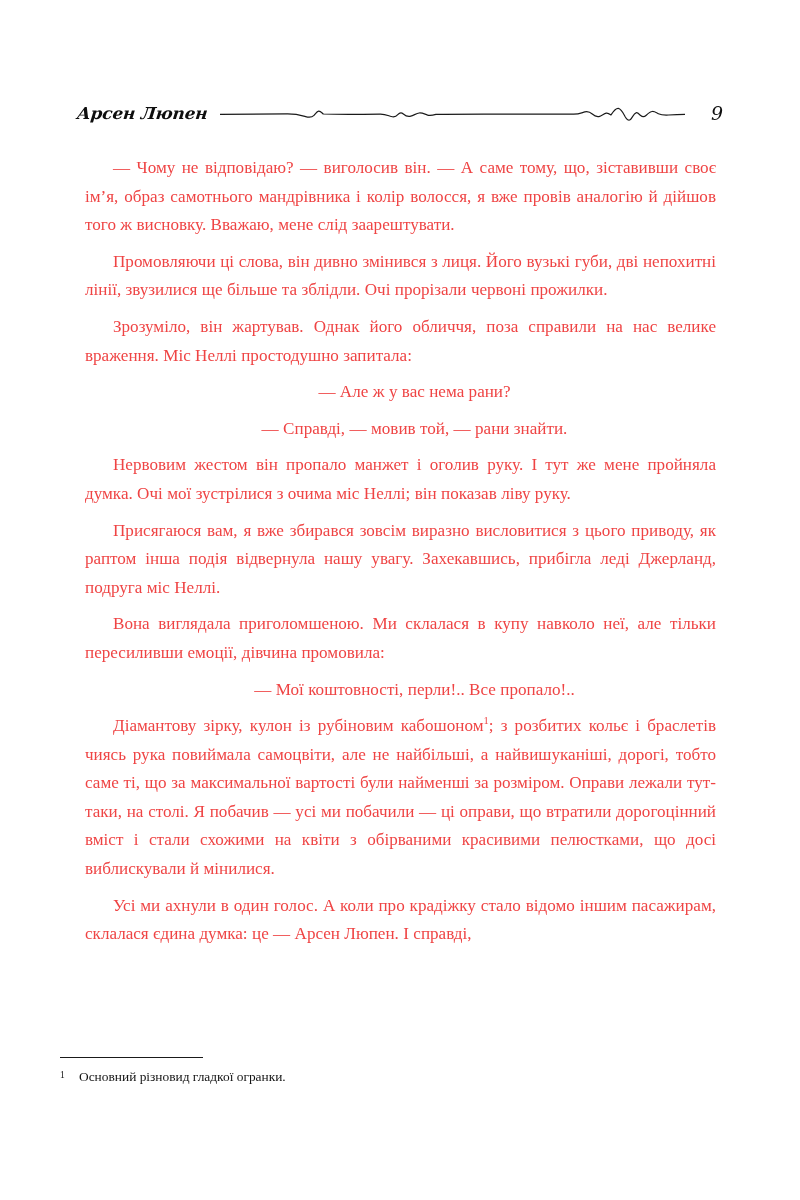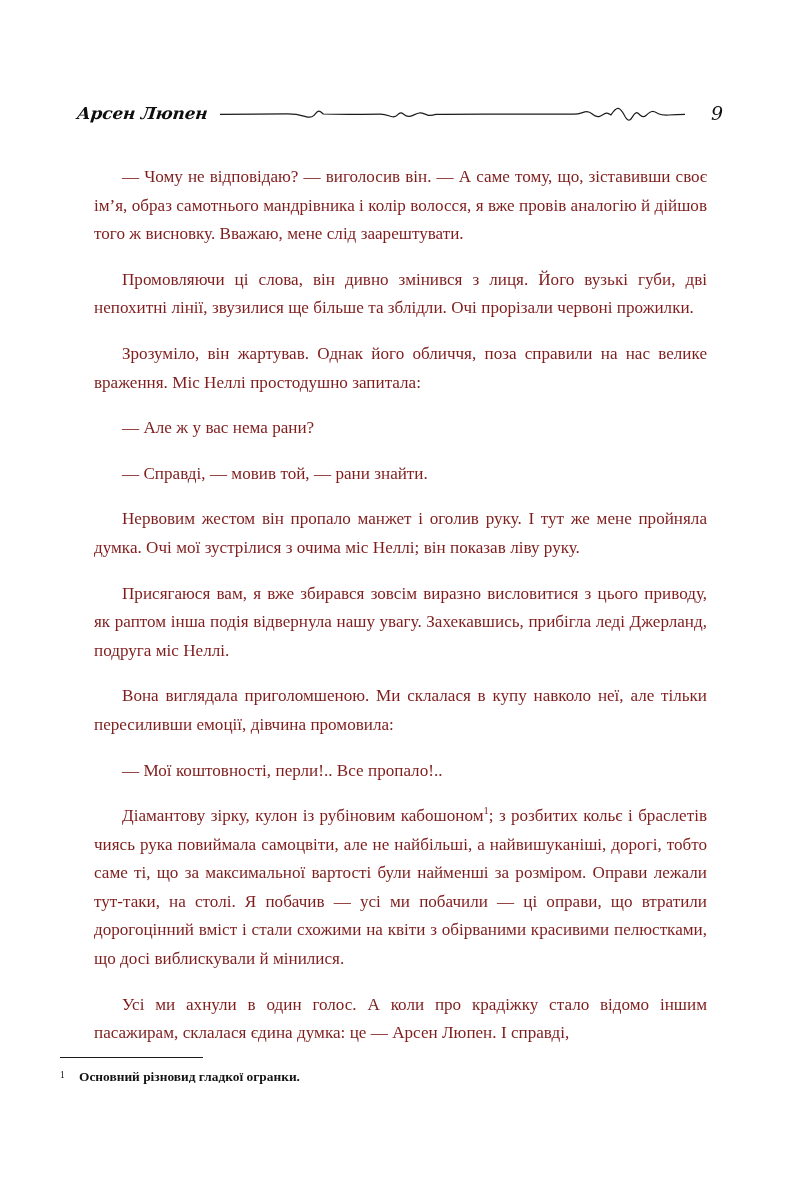--- a/index.html
+++ b/index.html
@@ -73,35 +73,35 @@
   }
 
   
   .textblock {
     position: absolute;
     left: 77px;
     top: 146px;
     width: 647px;
   }
   p.para {
-    margin: 17px;
+    margin: 8px;
     font-size: 17.1px;
     line-height: 28.6px;
     text-align: justify;
     text-justify: inter-word;
     text-indent: 28px;
     hyphens: manual;
     word-spacing: 0.1px;
-    color: #7f1d1d;
+    color: #ef4444;
   }
   p.para.dialogue {
     text-indent: 28px;
   }
   p.para.nojust {
-    text-align: left;
+    text-align: center;
   }
   sup.fn-ref {
     font-size: 10.5px;
     vertical-align: super;
     line-height: 0;
   }
 
   
   .footnote-area {
     position: absolute;
@@ -124,21 +124,20 @@
   }
   .footnote-marker {
     flex: 0 0 auto;
     width: 19px;
     font-size: 9.5px;
     line-height: 15px;
     padding-top: 1px;
   }
   .footnote-text {
     flex: 1 1 auto;
-    font-weight: bold;
   }
 </style>
 </head>
 <body>
 
 <div class="page">
 
   <div class="running-head">
     <span class="running-head-title">Арсен Люпен</span>
 

